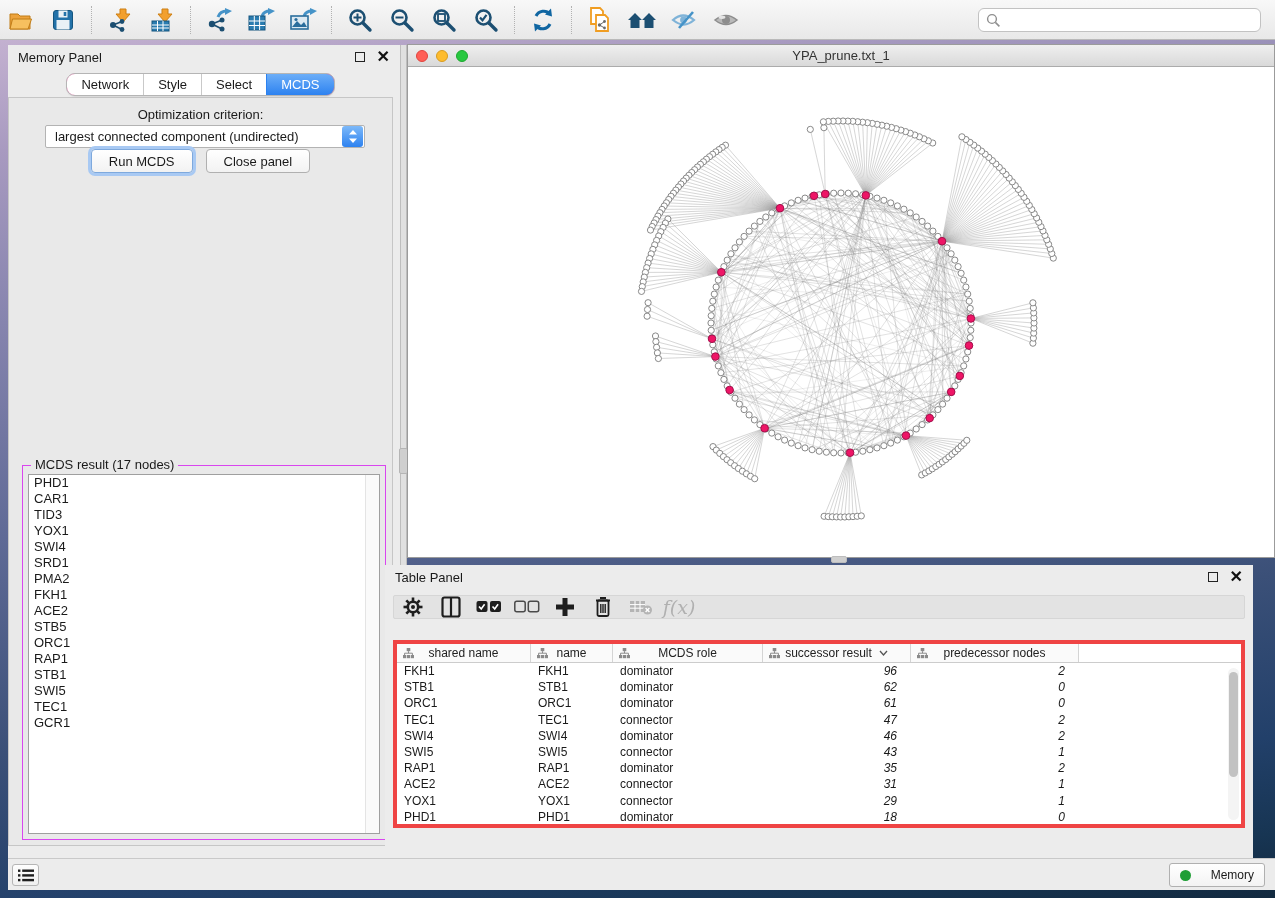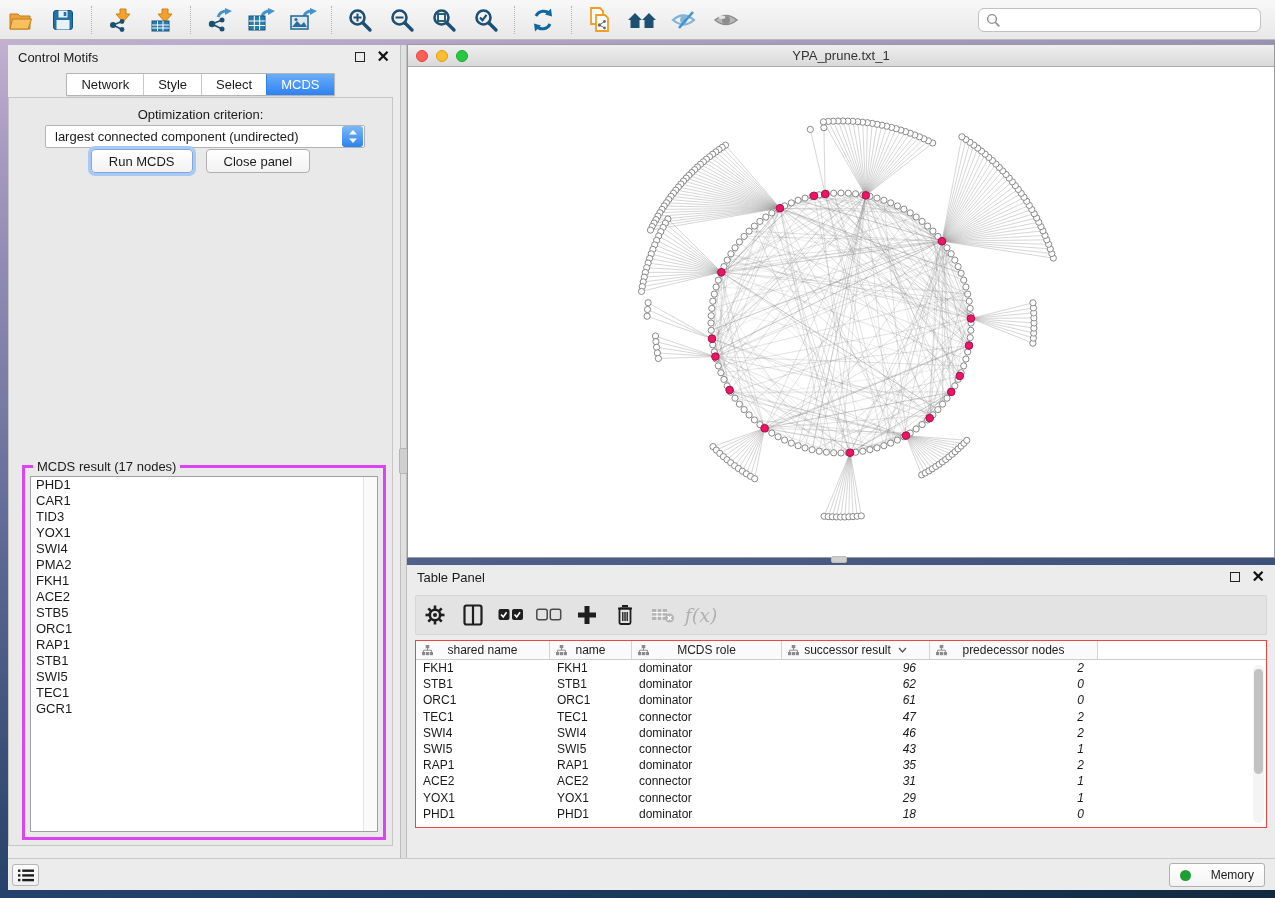--- a/index.html
+++ b/index.html
@@ -22,38 +22,38 @@
   #search-box input { border:none; outline:none; flex:1; font-size:13px; background:transparent; margin-left:5px; font-family:inherit;}
 
   
   #control-panel { left:8px; top:45px; width:392px; height:813px; background:#ececec; }
   .panel-head { height:24px; display:flex; align-items:center; font-size:13px; padding:0 10px; }
   .panel-head .title { flex:1; }
   .float-icon { width:10px; height:10px; border:1.6px solid #222; margin-right:12px; }
   .close-icon { font-size:16px; font-weight:bold; color:#111; line-height:10px; }
   #cp-content { position:absolute; left:0; right:7px; top:52px; bottom:12px;
     background:#e9e9e9; border:1px solid #c6c6c6; }
-  .seg { display:flex; border:1px solid #b5b5b5; border-radius:1px; background:#ec4899; overflow:hidden;
+  .seg { display:flex; border:1px solid #b5b5b5; border-radius:9px; background:#ec4899; overflow:hidden;
     box-shadow:0 1px 1px rgba(0,0,0,.08);text-align:right; }
   .seg-tab { padding:3px 14px; font-size:13px; border-left:1px solid #c9c9c9; background:#fff; white-space:nowrap;}
   .seg-tab:first-child { border-left:none; }
   .seg-tab.active { background:linear-gradient(#6caef8,#2d82f0); color:#fff; border-left-color:#2d82f0; }
   #cp-tabs-wrap { position:absolute; left:0; right:7px; top:28px; display:flex; justify-content:center; z-index:2;}
   #opt-label { position:absolute; left:0; right:7px; top:62px; text-align:center; font-size:13px; }
   #opt-select { position:absolute; left:37px; top:80px; width:320px; height:23px; background:#fff;
     border:1px solid #b3b3b3; border-radius:2px; display:flex; align-items:center; font-size:13px; }
   #opt-select .val { flex:1; padding-left:9px; white-space:nowrap; overflow:hidden;}
   #opt-select .stepper { width:21px; height:21px; border-radius:3px; margin-right:1px;
     background:linear-gradient(#7db9f9,#2d82f0); display:flex; align-items:center; justify-content:center;}
   #cp-buttons { position:absolute; left:0; right:7px; top:104px; display:flex; justify-content:center; gap:13px; }
   .mac-btn { height:24px; padding:0 17px; background:linear-gradient(#ffffff,#f2f2f2); border:1px solid #b0b0b0;
     border-radius:4px; font-size:13px; display:flex; align-items:center; }
   .mac-btn.focused { box-shadow:0 0 0 3px #a8c9f3; border-color:#7ea9dd; }
   #mcds-box { position:absolute; left:14px; right:14px; top:420px; bottom:18px;
-    border:3px solid #d946ef; }
+    border:1px solid #d946ef; }
   #mcds-box-title { position:absolute; top:-9px; left:8px; background:#e9e9e9; padding:0 4px; font-size:13px; }
   #mcds-list { position:absolute; left:5px; right:5px; top:8px; bottom:5px; background:#fff;
     border:1px solid #9f9f9f; overflow:hidden; }
   #mcds-list .track { position:absolute; right:0; top:0; bottom:0; width:14px; background:#fafafa; border-left:1px solid #e4e4e4;}
   .list-item { font-size:13px; line-height:16px; padding-left:5px; }
 
   
   #v-split { left:400px; top:45px; width:7px; height:813px; background:#e0e0e0;
     border-left:1px solid #bdbdbd; border-right:1px solid #bdbdbd; }
   #v-grip { left:399px; top:448px; width:9px; height:26px; background:#cfcfcf; border:1px solid #b5b5b5; border-radius:2px;}
@@ -62,26 +62,26 @@
   
   #net-window { left:407px; top:44px; width:868px; height:514px; background:#fff;
     border:1px solid #9b9b9b; }
   #net-titlebar { height:22px; background:linear-gradient(#efefef,#d9d9d9); border-bottom:1px solid #ababab;
     display:flex; align-items:center; position:relative; }
   .light { width:12px; height:12px; border-radius:50%; margin-left:8px; }
   #net-title { position:absolute; left:0; right:0; text-align:center; font-size:13px; color:#333; }
   #net-canvas { position:absolute; left:0; top:22px; right:0; bottom:0; background:#fff; overflow:hidden;}
 
   
-  #table-panel { left:407px; top:565px; width:868px; height:293px; background:#ececec; }
-  #tp-toolbar { position:absolute; left:8px; right:8px; top:30px; height:40px; background:#e3e3e3;
+  #table-panel { left:385px; top:565px; width:868px; height:293px; background:#ececec; }
+  #tp-toolbar { position:absolute; left:8px; right:8px; top:30px; height:24px; background:#e3e3e3;
     border:1px solid #d6d6d6; border-radius:2px; display:flex; align-items:center; }
   .tpi { width:26px; height:26px; margin:0 6px; display:flex; align-items:center; justify-content:center; }
   .fx { font-family:"DejaVu Serif", serif; font-style:italic; font-size:19px; color:#b0b0b0; }
-  #tp-table { position:absolute; left:8px; right:8px; top:75px; bottom:30px; background:#fff; border:1px solid #ef4444;}
+  #tp-table { position:absolute; left:8px; right:8px; top:75px; bottom:30px; background:#fff; border:4px solid #ef4444;}
   #tp-header { display:flex; height:19px; border-bottom:1px solid #cccccc; background:#fafafa; font-size:12px; }
   .th { display:flex; align-items:center; justify-content:center; gap:5px; border-right:1px solid #d4d4d4;
     position:relative; color:#222;}
   .th .tree { margin-left:4px; position:absolute; left:2px;}
   .c0{width:134px}.c1{width:82px}.c2{width:150px}.c3{width:148px}.c4{width:168px}
   .th-fill { flex:1; background:#fff; border-right:none;}
   #tp-rows { position:absolute; left:0; right:0; top:19px; bottom:0; overflow:hidden;}
   .tr { display:flex; height:16.2px; font-size:12px; align-items:center;}
   .td { padding-left:7px; overflow:hidden; white-space:nowrap;}
   .td.num { text-align:right; padding-right:14px; padding-left:0;font-style:italic;}
@@ -243,21 +243,21 @@
     <svg width="15" height="15" viewBox="0 0 15 15">
         <circle cx="6" cy="6" r="4.4" fill="none" stroke="#8f8f8f" stroke-width="1.4"></circle>
         <line x1="9.4" y1="9.4" x2="13.4" y2="13.4" stroke="#8f8f8f" stroke-width="1.6"></line>
       </svg>
     <input value="" style="">
   </div>
 </div>
 
 <div id="control-panel" class="abs">
   <div class="panel-head">
-    <span class="title">Control Motifs</span>
+    <span class="title">Memory Panel</span>
     <span class="float-icon"></span>
     <span class="close-icon">✕</span>
   </div>
   <div id="cp-tabs-wrap">
       <div class="seg">
         <div class="seg-tab">Network</div>
         <div class="seg-tab">Style</div>
         <div class="seg-tab">Select</div>
         <div class="seg-tab active">MCDS</div>
       </div>
@@ -279,20 +279,21 @@
   </div>
   <div id="mcds-box">
     <span id="mcds-box-title">MCDS result (17 nodes)</span>
     <div id="mcds-list">
       <div class="track"></div>
     <div class="list-item">PHD1</div>
         <div class="list-item">CAR1</div>
         <div class="list-item">TID3</div>
         <div class="list-item">YOX1</div>
         <div class="list-item">SWI4</div>
+        <div class="list-item">SRD1</div>
         <div class="list-item">PMA2</div>
         <div class="list-item">FKH1</div>
         <div class="list-item">ACE2</div>
         <div class="list-item">STB5</div>
         <div class="list-item">ORC1</div>
         <div class="list-item">RAP1</div>
         <div class="list-item">STB1</div>
         <div class="list-item">SWI5</div>
         <div class="list-item">TEC1</div>
         <div class="list-item">GCR1</div>

